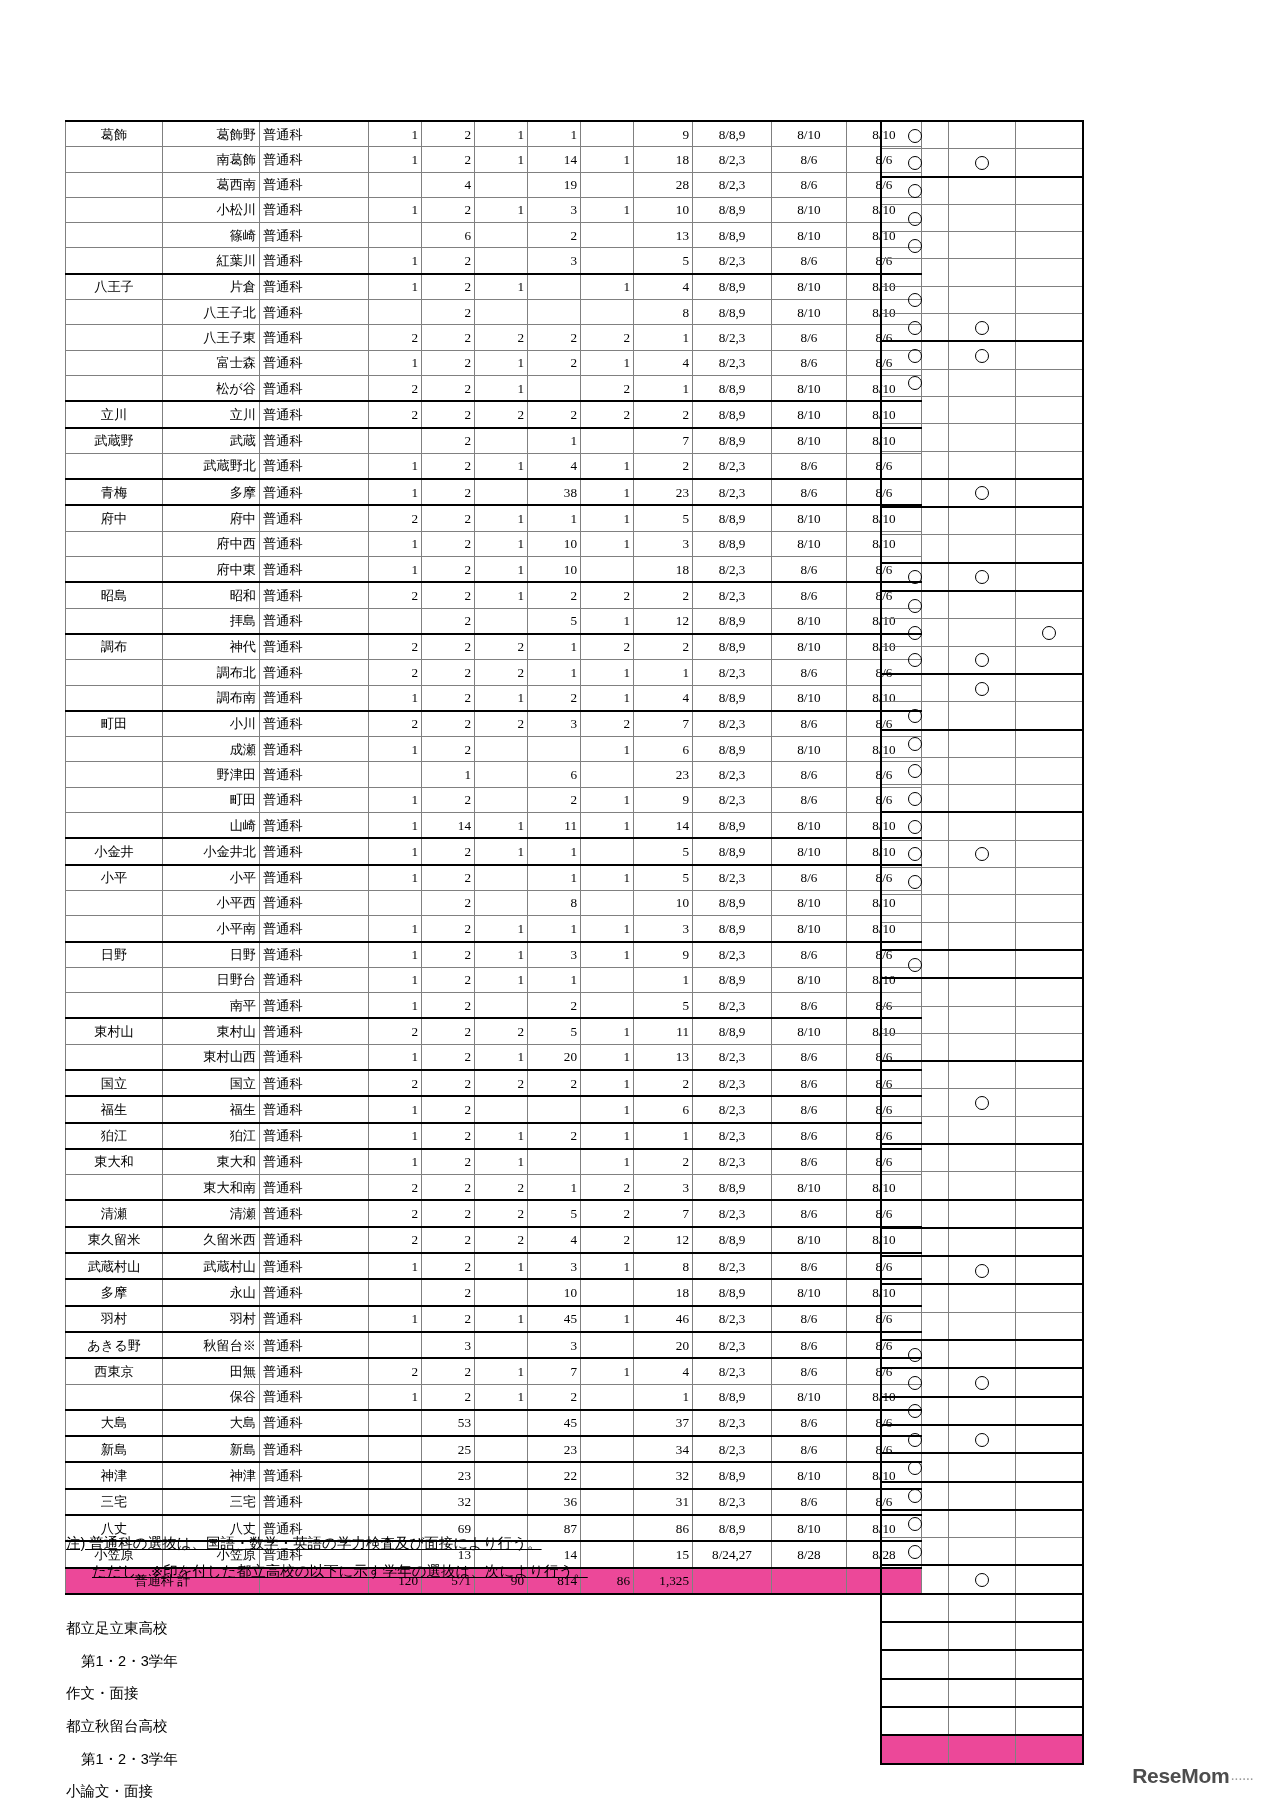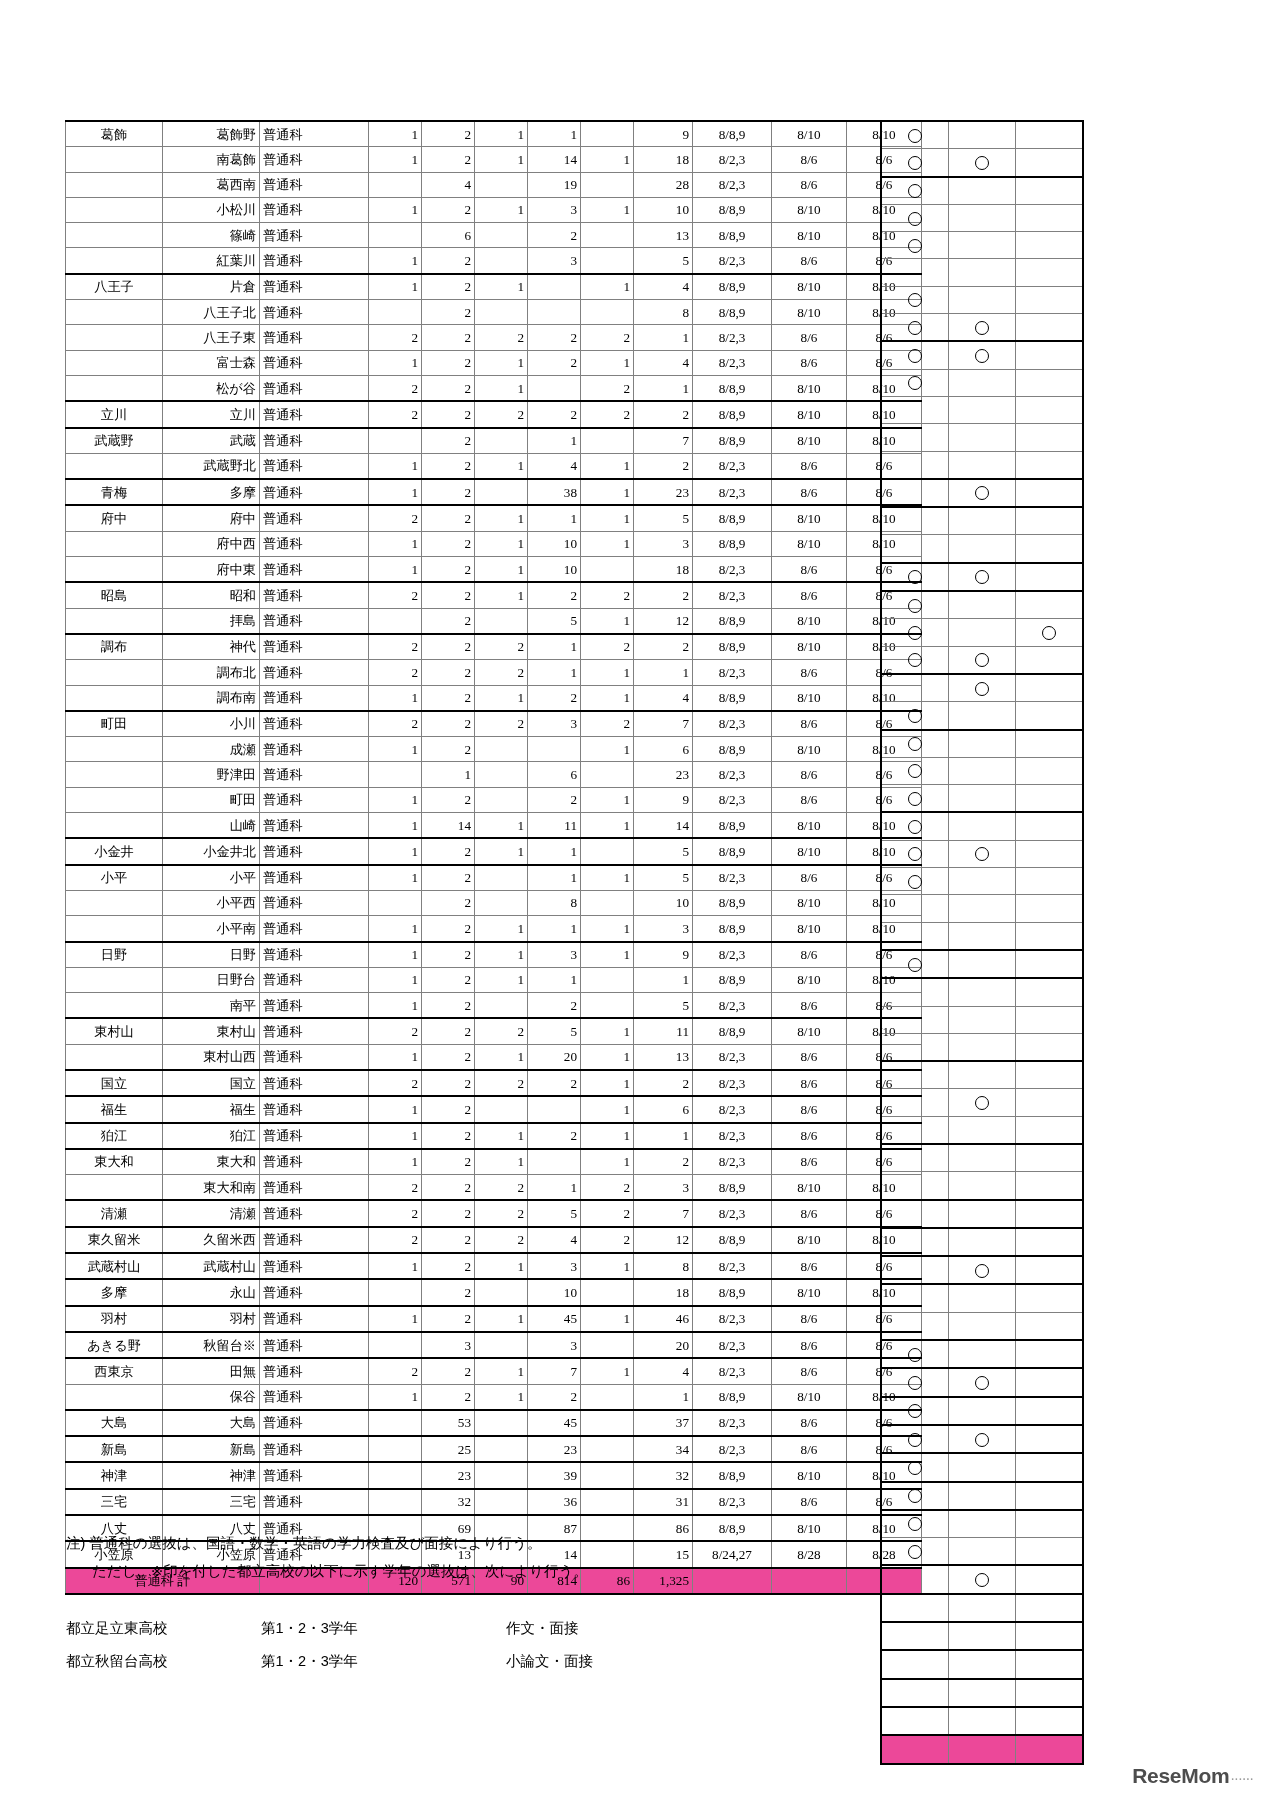--- a/index.html
+++ b/index.html
@@ -105,32 +105,33 @@
 
   
   .notes {
     position: absolute;
     left: 66px;
     top: 1529px;
     font-family: "Liberation Sans", "DejaVu Sans", sans-serif;
     font-size: 14.5px;
     line-height: 1.95;
     color: #000;
+    text-decoration: underline;
   }
   .note-indent { padding-left: 26px; text-align: right; }
 
   .note-rows {
     position: absolute;
     left: 66px;
     top: 1612px;
     font-family: "Liberation Sans", "DejaVu Sans", sans-serif;
     font-size: 14.5px;
     line-height: 2.25;
   }
-  .note-rows .nr { display: flex; }
+  .note-rows .nr { display: flex; flex-direction: column; }
   .note-rows .nr span:nth-child(1) { width: 180px; }
   .note-rows .nr span:nth-child(2) { width: 245px; margin-left: 15px; }
   .note-rows .nr span:nth-child(3) { width: 220px; }
 
   
   .logo {
     position: absolute;
     right: 26px;
     bottom: 22px;
     font-family: "Liberation Sans", "DejaVu Sans", sans-serif;
@@ -884,21 +885,21 @@
             <td class="c-d2">8/6</td>
             <td class="c-d3">8/6</td>
           </tr>
           <tr class="grp-top">
             <td class="c-muni">神津</td>
             <td class="c-school">神津</td>
             <td class="c-course">普通科</td>
             <td class="c-n"></td>
             <td class="c-n">23</td>
             <td class="c-n"></td>
-            <td class="c-n">39</td>
+            <td class="c-n">22</td>
             <td class="c-n"></td>
             <td class="c-total">32</td>
             <td class="c-d1">8/8,9</td>
             <td class="c-d2">8/10</td>
             <td class="c-d3">8/10</td>
           </tr>
           <tr class="grp-top">
             <td class="c-muni">三宅</td>
             <td class="c-school">三宅</td>
             <td class="c-course">普通科</td>

